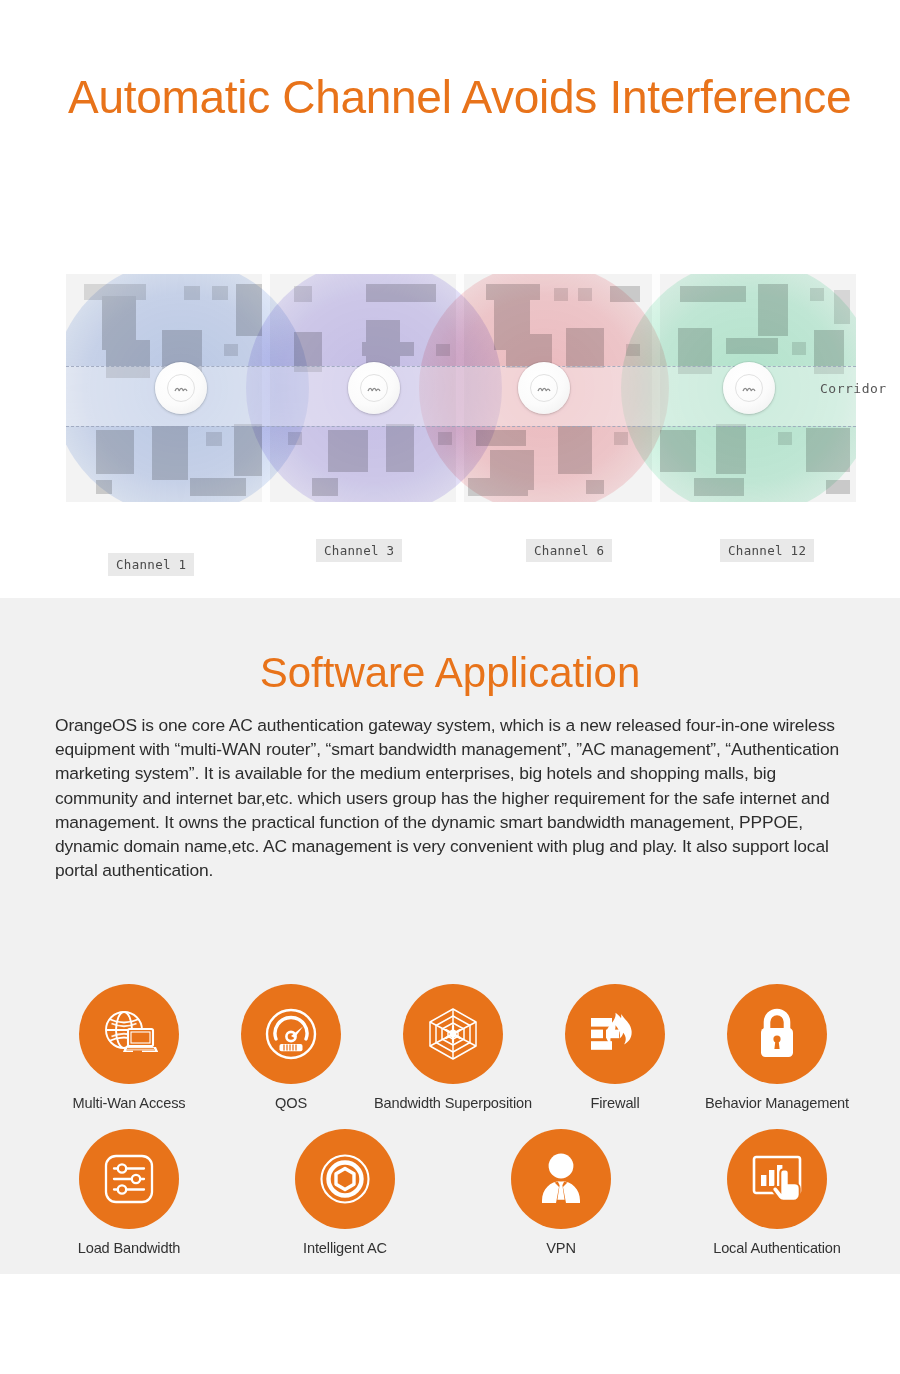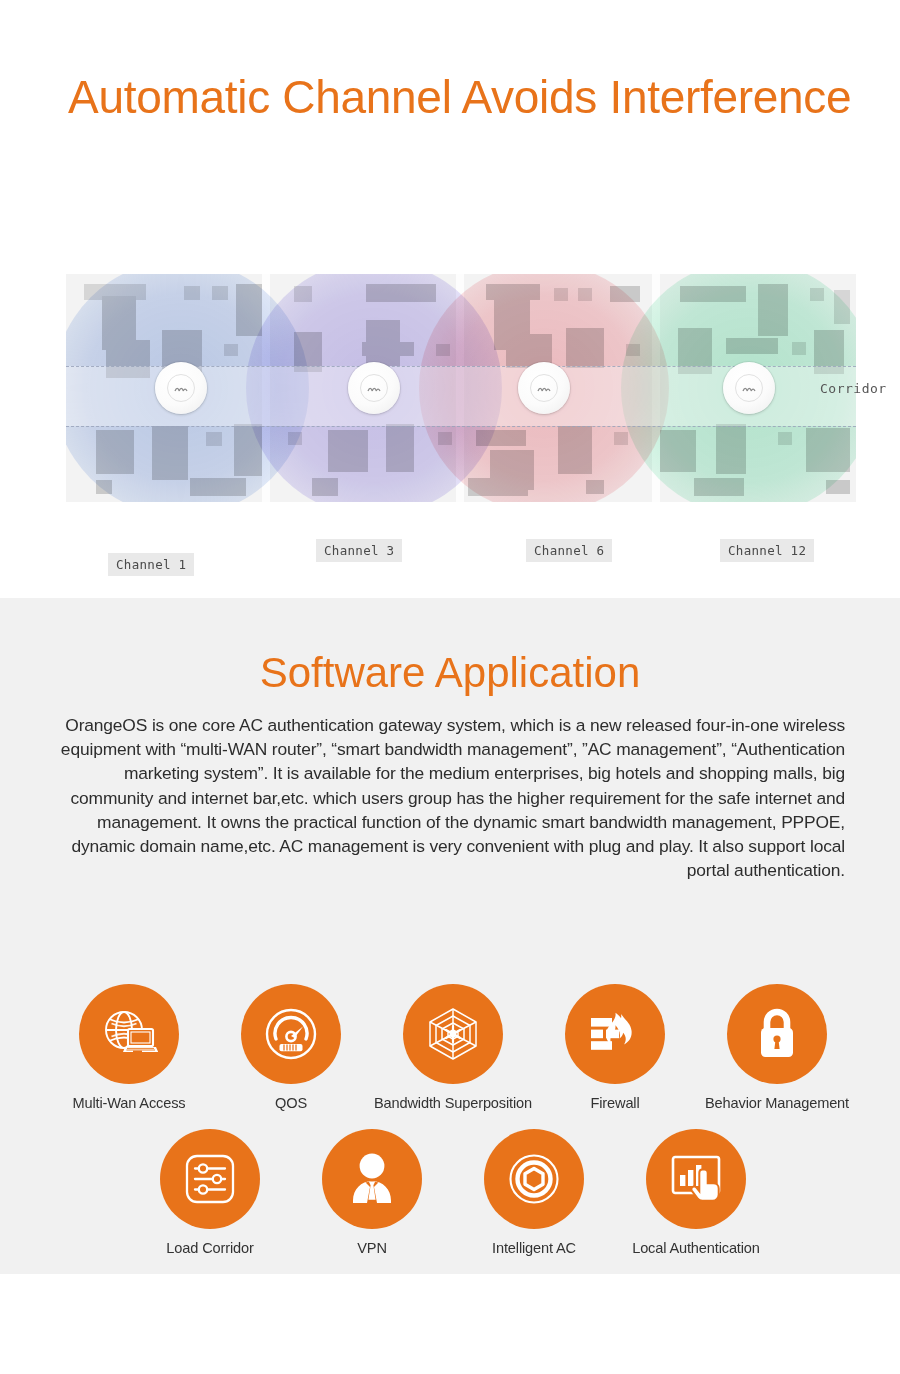--- a/index.html
+++ b/index.html
@@ -185,40 +185,40 @@
     color: #E8731A;
     letter-spacing: 0px;
     line-height: 1;
   }
 
   .soft-body {
     position: absolute;
     left: 55px;
     right: 55px;
     top: 115px;
-    text-align: right;
+    text-align: left;
     font-size: 17.4px;
     line-height: 24.2px;
     color: #2d2d2d;
     letter-spacing: -0.15px;
   }
 
   
   .feat-grid {
     position: absolute;
     left: 48px;
     top: 386px;
     width: 810px;
     display: flex;
     flex-direction: column;
     gap: 18px;
   }
   .feat-row {
     display: flex;
-    justify-content: center;
+    justify-content: space-between;
     align-items: flex-start;
   }
   .feat-cell {
     width: 162px;
     display: flex;
     flex-direction: column;
     align-items: center;
   }
   .feat-circle {
     width: 100px;
@@ -502,49 +502,49 @@
               <line x1="12" y1="27" x2="42" y2="27"></line>
               <line x1="12" y1="37.5" x2="42" y2="37.5"></line>
             </g>
             <g fill="#E8731A" stroke="#fff" stroke-width="2.3">
               <circle cx="20" cy="16.5" r="4.2"></circle>
               <circle cx="34" cy="27" r="4.2"></circle>
               <circle cx="20" cy="37.5" r="4.2"></circle>
             </g>
           </svg>
         </div>
-        <div class="feat-label">Load Corridor</div>
+        <div class="feat-label">Load Bandwidth</div>
+      </div>
+
+      <div class="feat-cell">
+        <div class="feat-circle">
+          <svg width="54" height="54" viewBox="0 0 54 54">
+            <circle cx="27" cy="27" r="23.5" fill="none" stroke="#fff" stroke-width="2.1"></circle>
+            <circle cx="27" cy="27" r="16.5" fill="none" stroke="#fff" stroke-width="4.4"></circle>
+            <polygon points="27,16.5 36,21.8 36,32.2 27,37.5 18,32.2 18,21.8" fill="none" stroke="#fff" stroke-width="3.4" stroke-linejoin="round"></polygon>
+          </svg>
+        </div>
+        <div class="feat-label">Intelligent AC</div>
       </div>
 
       <div class="feat-cell">
         <div class="feat-circle">
           <svg width="52" height="56" viewBox="0 0 52 56">
             <circle cx="26" cy="15" r="12.4" fill="#fff"></circle>
             <path d="M26 30 c-11 0 -19 8.6 -19 19.5 v2.5 h14 l3 -16 -4.4 -4.4 Z" fill="#fff"></path>
             <path d="M26 30 c11 0 19 8.6 19 19.5 v2.5 h-14 l-3 -16 4.4 -4.4 Z" fill="#fff"></path>
             <path d="M22.8 30.6 h6.4 l-1.8 3.6 2.2 14.6 h-7.2 l2.2 -14.6 Z" fill="#fff"></path>
             <path d="M23.2 30.8 h5.6 l-1.5 3.2 1.9 13.4 h-6.4 l1.9 -13.4 Z" fill="#E8731A" opacity="0"></path>
           </svg>
         </div>
         <div class="feat-label">VPN</div>
       </div>
 
       <div class="feat-cell">
         <div class="feat-circle">
-          <svg width="54" height="54" viewBox="0 0 54 54">
-            <circle cx="27" cy="27" r="23.5" fill="none" stroke="#fff" stroke-width="2.1"></circle>
-            <circle cx="27" cy="27" r="16.5" fill="none" stroke="#fff" stroke-width="4.4"></circle>
-            <polygon points="27,16.5 36,21.8 36,32.2 27,37.5 18,32.2 18,21.8" fill="none" stroke="#fff" stroke-width="3.4" stroke-linejoin="round"></polygon>
-          </svg>
-        </div>
-        <div class="feat-label">Intelligent AC</div>
-      </div>
-
-      <div class="feat-cell">
-        <div class="feat-circle">
           <svg width="56" height="52" viewBox="0 0 56 52">
             <rect x="5" y="4" width="46" height="36" rx="2.2" fill="none" stroke="#fff" stroke-width="2.6"></rect>
             <g fill="#fff">
               <rect x="12" y="22" width="5.4" height="11"></rect>
               <rect x="20" y="17" width="5.4" height="16"></rect>
               <rect x="28" y="12" width="5.4" height="21"></rect>
             </g>
             <path d="M36.5 16.5 c1.9 0 3.2 1.4 3.2 3.3 v10.4 h5.6 c3 0 5.4 2.3 5.4 5.2 v6.2 c0 3.4 -2.7 6.2 -6 6.2 h-10.4 c-2 0 -3.7 -0.9 -4.8 -2.4 l-5.6 -7.5 c-0.9 -1.3 -0.6 -3 0.7 -3.9 1.3 -0.9 3 -0.6 3.9 0.6 l2.8 3.6 v-18.4 c0 -1.9 1.3 -3.3 3.2 -3.3 Z" fill="#fff" stroke="#E8731A" stroke-width="2"></path>
           </svg>
         </div>

